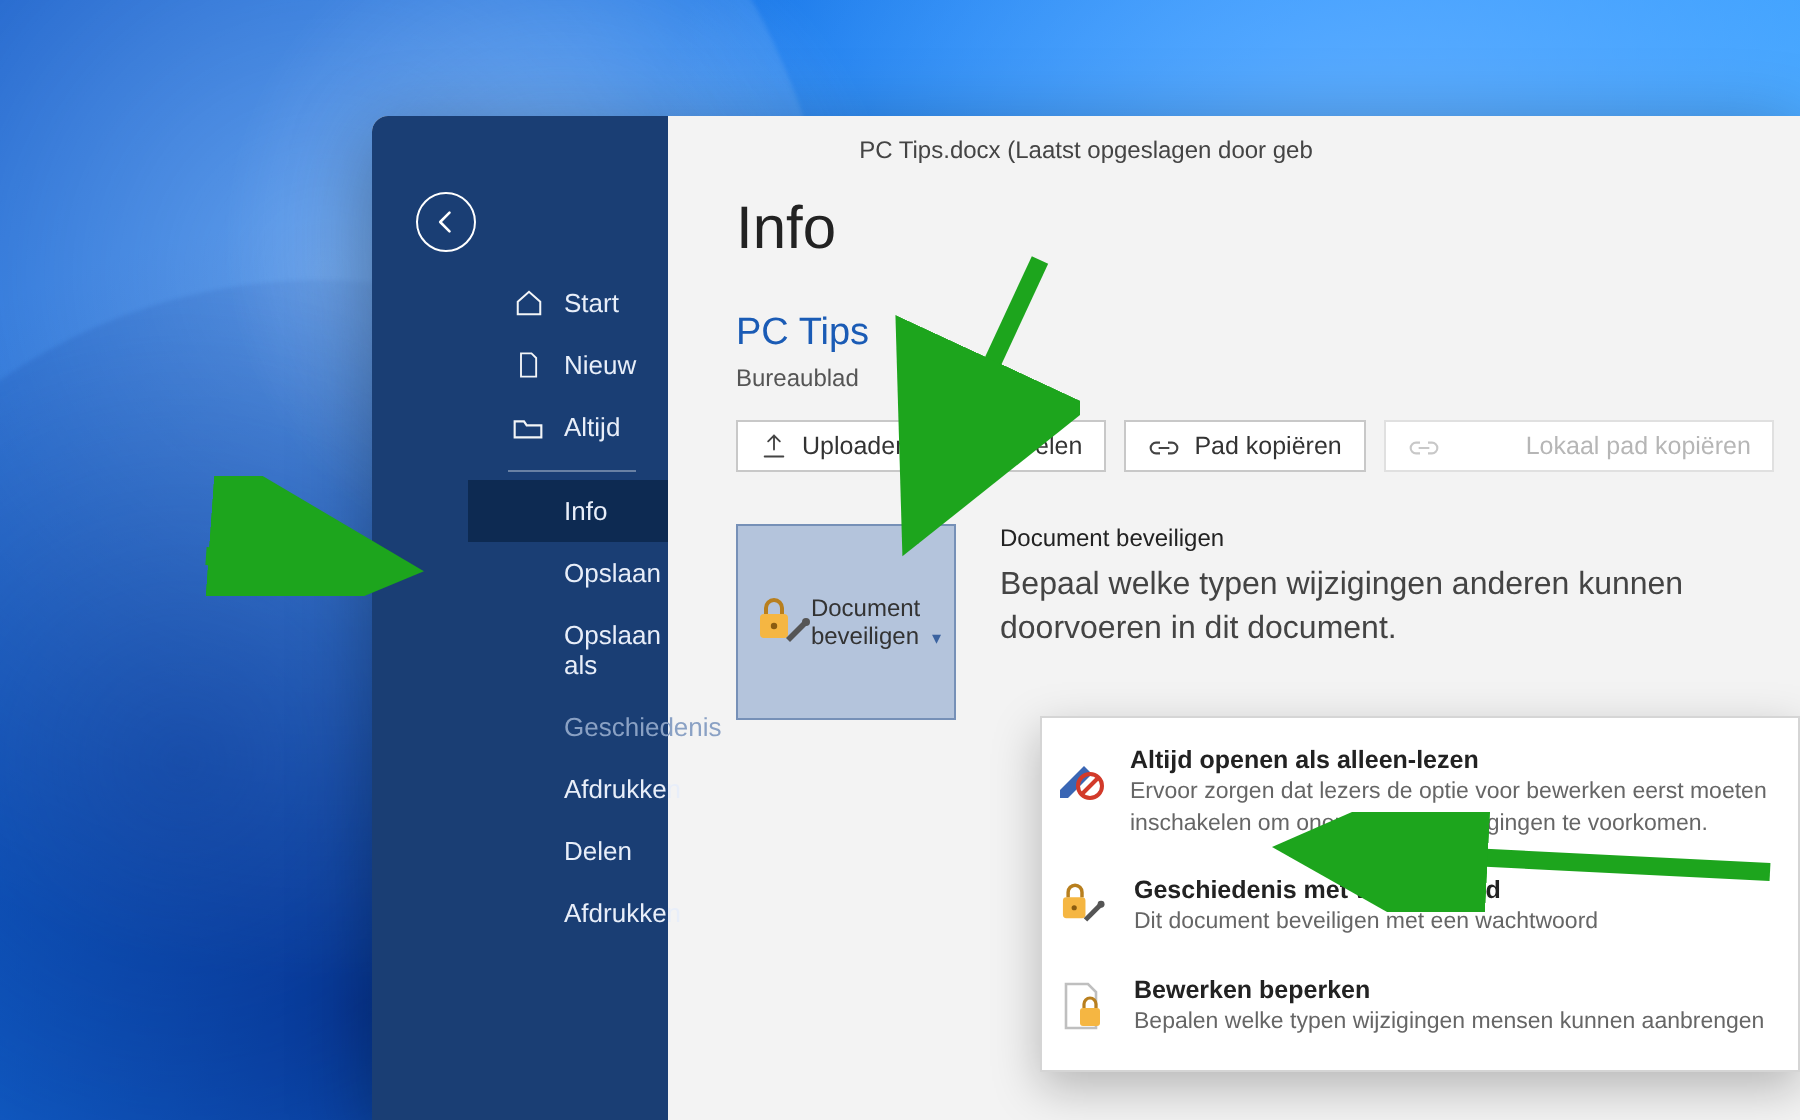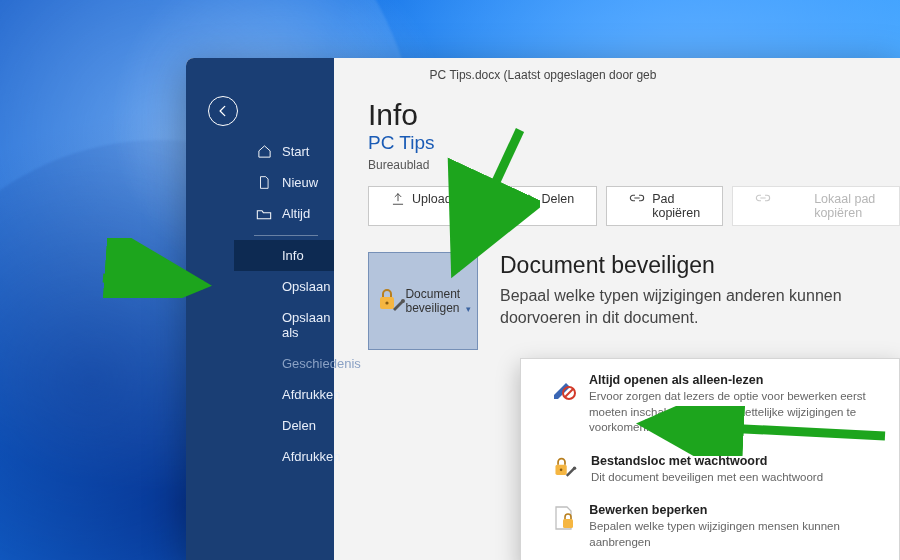--- a/index.html
+++ b/index.html
@@ -46,49 +46,49 @@
     padding:8px 10px 8px 22px; font-size:13px; color:#e8eef9; cursor:pointer;
   }
   .nav-item .ic { width:16px; display:flex; align-items:center; justify-content:center; opacity:.95;}
   .nav-sep { height:1px; background:rgba(255,255,255,0.35); margin:6px 16px 4px 20px; }
   .nav-item.active { background:#0d2a52; }
   .nav-item.noicon { padding-left:48px; }
   .nav-item.disabled { color:#8aa1c4; }
   
   .main { position:absolute; left:148px; top:0; right:0; bottom:0; padding:34px 0 0 34px; }
   .h1 { font-size:30px; font-weight:400; color:#222; margin-top:6px; }
-  .doc-title { color:#1a5bb5; font-size:19px; }
+  .doc-title { color:#1a5bb5; font-size:19px; margin-top:24px; }
   .doc-loc { color:#555; font-size:12px; margin-top:4px; }
   .btnrow { display:flex; gap:9px; margin-top:14px; }
   .tbtn {
-    display:flex; align-items:flex-start; gap:7px;
+    display:flex; align-items:flex-end; gap:7px;
     background:#fff; border:1px solid #c8c8c8; color:#333;
-    font-size:12.5px; padding:5px 22px; cursor:pointer;
+    font-size:12.5px; padding:5px 11px; cursor:pointer;
   }
   .tbtn.disabled { color:#b6b6b6; border-color:#e0e0e0;gap:43px; }
   .tbtn .ic { display:flex; }
   .protect-row { display:flex; gap:22px; margin-top:26px; align-items:flex-start; }
   .big-btn {
     width:130px; height:98px; background:#b4c4dc; border:1px solid #7690b7;
     display:flex; flex-direction:row; align-items:center; justify-content:center;
     font-size:12px; color:#333; cursor:pointer; text-align:left; gap:0;
   }
   .big-btn .lbl { line-height:1.2; }
   .big-btn .caret { color:#3b63a0; font-size:9px; margin-left:4px;}
   .protect-txt { max-width: 400px; }
-  .protect-txt .ht { font-size:23px; color:#222; }
+  .protect-txt .ht { font-size:12px; color:#222; }
   .protect-txt .hs { font-size:16px; color:#444; margin-top:6px; line-height:1.4;}
   .side-hints { position:absolute; right:-6px; top:342px; font-size:12.5px; color:#444; line-height:1.9; }
   
   .menu {
     position:absolute; left:186px; top:300px; width:380px;
     background:#fff; border:1px solid #d5d5d5; box-shadow:0 8px 22px rgba(0,0,0,0.25);
     padding:6px 0;
   }
-  .mi { display:flex; gap:12px; padding:8px 14px 10px 30px; cursor:pointer; }
+  .mi { display:flex; gap:12px; padding:8px 14px 10px 6px; cursor:pointer; }
   .mi .mic { width:28px; display:flex; align-items:flex-start; justify-content:center; padding-top:2px;}
   .mi .mt { font-size:12.5px; color:#222; }
   .mi .mt b { font-weight:600; }
   .mi .mt .sub { color:#666; font-size:11.5px; margin-top:2px; line-height:1.35;}
   
   .arrow { position:absolute; pointer-events:none; }
   svg { display:block; }
 </style>
 </head>
 <body>
@@ -241,21 +241,21 @@
         <span class="mic">
           <svg width="26" height="26" viewBox="0 0 30 28">
             <rect x="4" y="9" width="13" height="12" rx="2" fill="#f5b642"></rect>
             <path d="M7 9V6a4 4 0 018 0v3" stroke="#b87f1e" stroke-width="2" fill="none"></path>
             <circle cx="10.5" cy="15" r="1.5" fill="#8a5c10"></circle>
             <path d="M16 21l9-9 2 2-9 9z" fill="#555"></path>
               <circle cx="26" cy="13" r="2" fill="#555"></circle>
           </svg>
         </span>
         <div class="mt">
-          <b>Bestandsloc met wachtwoord</b>
+          <b>Geschiedenis met wachtwoord</b>
           <div class="sub">Dit document beveiligen met een wachtwoord</div>
         </div>
       </div>
       <div class="mi">
         <span class="mic">
           <svg width="24" height="26" viewBox="0 0 24 26">
             <path d="M4 2h11l4 4v18H4z" fill="#fff" stroke="#bfbfbf" stroke-width="1.3"></path>
             <rect x="11" y="14" width="10" height="9" rx="1.5" fill="#f5b642"></rect>
             <path d="M13 14v-2a3 3 0 016 0v2" stroke="#b87f1e" stroke-width="1.6" fill="none"></path>
           </svg>

